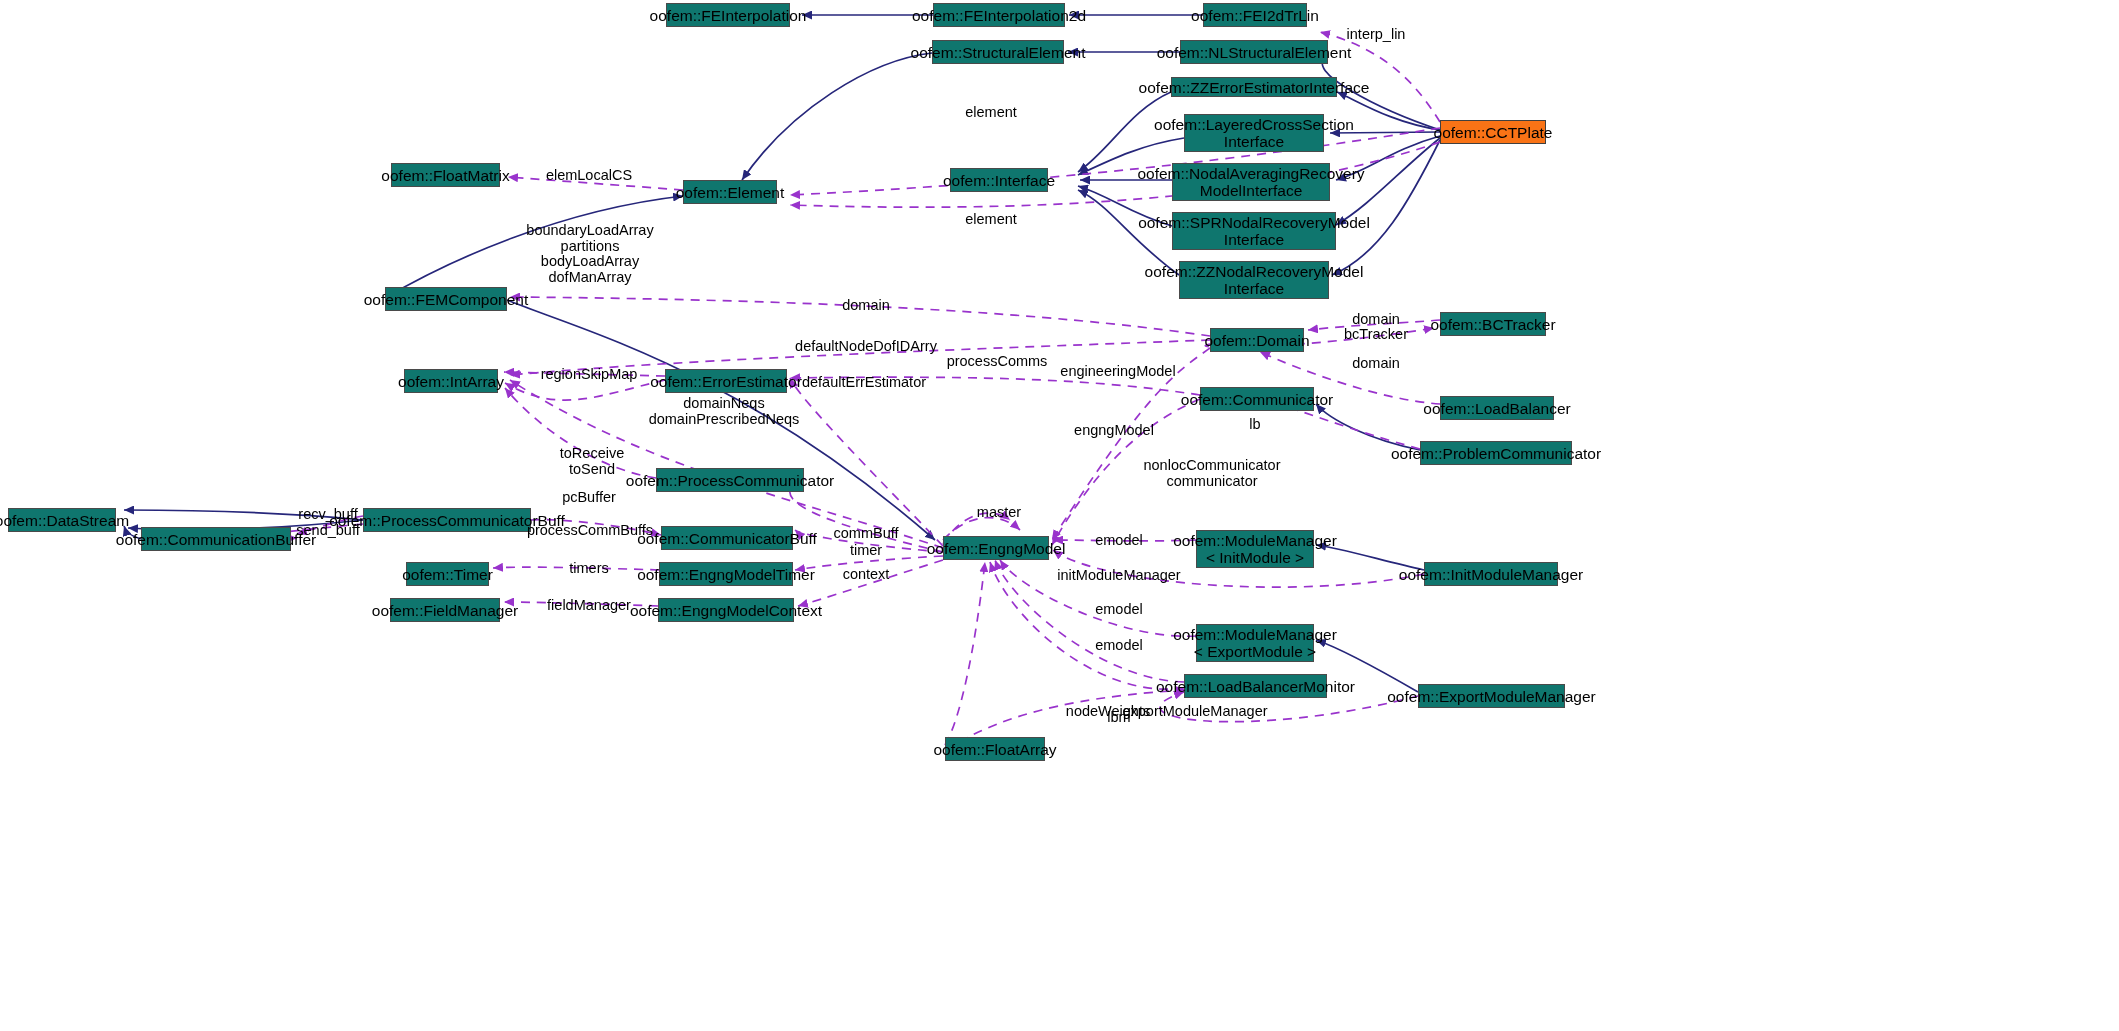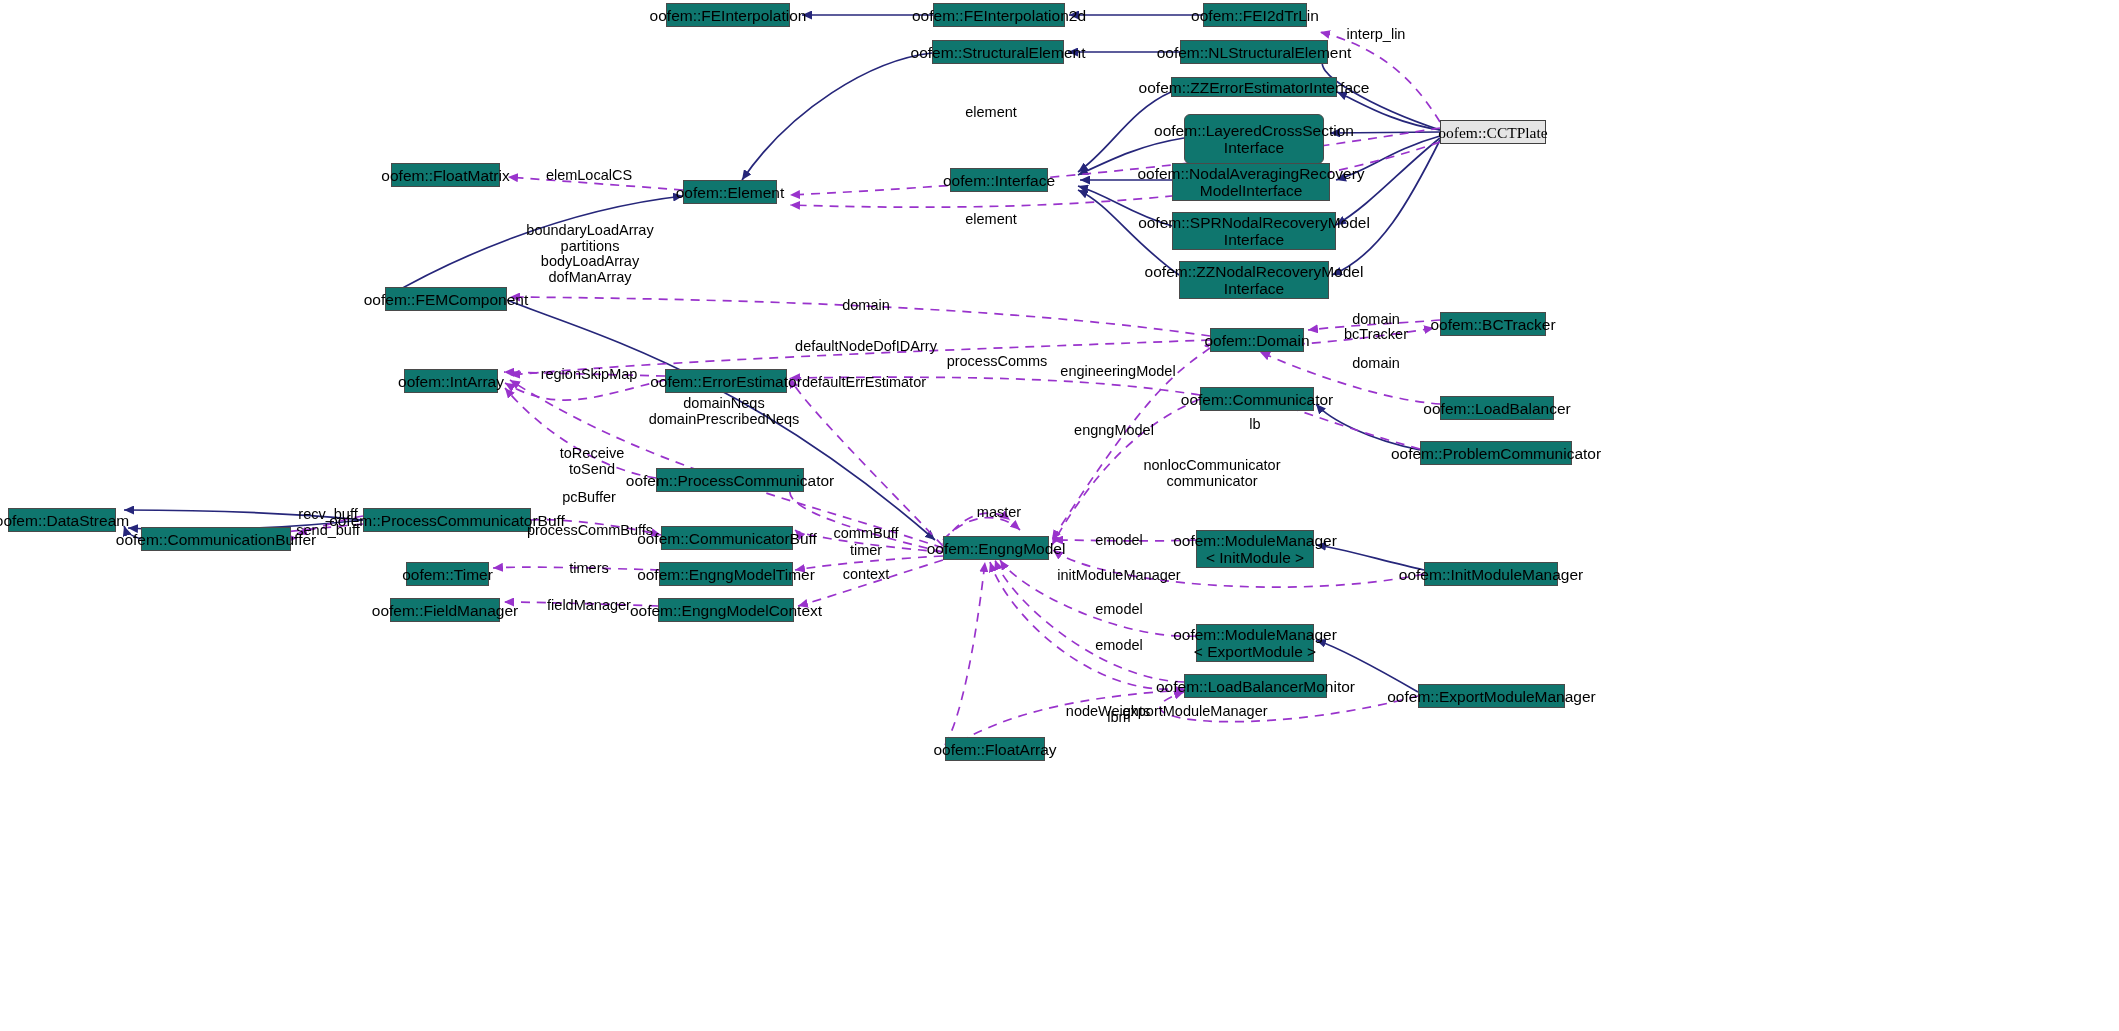--- a/index.html
+++ b/index.html
@@ -34,23 +34,22 @@
     line-height: 17px;
     text-align: center;
     display: flex;
     align-items: center;
     justify-content: center;
     white-space: pre-line;
     letter-spacing: 0px;
     z-index: 5;
   }
   .node.highlight {
-    background: #e5e5e5;
+    background: #f97316;
     border-color: #404040;
-    font-family: Liberation Serif, serif;
   }
   .edge-label {
     position: absolute;
     font-size: 14.5px;
     line-height: 15.5px;
     color: #000000;
     text-align: center;
     white-space: pre-line;
     transform: translateX(-50%);
     z-index: 6;
@@ -138,21 +137,21 @@
       <path d="M363,524 C300,530 200,540 297,538"></path>
     </g>
   </svg>
 
   <div class="node" style="left:666px;top:3px;width:124px;height:24px;">oofem::FEInterpolation</div>
   <div class="node" style="left:933px;top:3px;width:132px;height:24px;">oofem::FEInterpolation2d</div>
   <div class="node" style="left:1203px;top:3px;width:104px;height:24px;">oofem::FEI2dTrLin</div>
   <div class="node" style="left:932px;top:40px;width:132px;height:24px;">oofem::StructuralElement</div>
   <div class="node" style="left:1180px;top:40px;width:148px;height:24px;">oofem::NLStructuralElement</div>
   <div class="node" style="left:1171px;top:77px;width:166px;height:20px;">oofem::ZZErrorEstimatorInterface</div>
-  <div class="node" style="left:1184px;top:114px;width:140px;height:50px;border-radius:6px;">oofem::LayeredCrossSection
+  <div class="node" style="left:1184px;top:114px;width:140px;height:38px;">oofem::LayeredCrossSection
 Interface</div>
   <div class="node highlight" style="left:1440px;top:120px;width:106px;height:24px;">oofem::CCTPlate</div>
   <div class="node" style="left:950px;top:168px;width:98px;height:24px;">oofem::Interface</div>
   <div class="node" style="left:1172px;top:163px;width:158px;height:38px;">oofem::NodalAveragingRecovery
 ModelInterface</div>
   <div class="node" style="left:1172px;top:212px;width:164px;height:38px;">oofem::SPRNodalRecoveryModel
 Interface</div>
   <div class="node" style="left:1179px;top:261px;width:150px;height:38px;">oofem::ZZNodalRecoveryModel
 Interface</div>
   <div class="node" style="left:391px;top:163px;width:109px;height:24px;">oofem::FloatMatrix</div>

